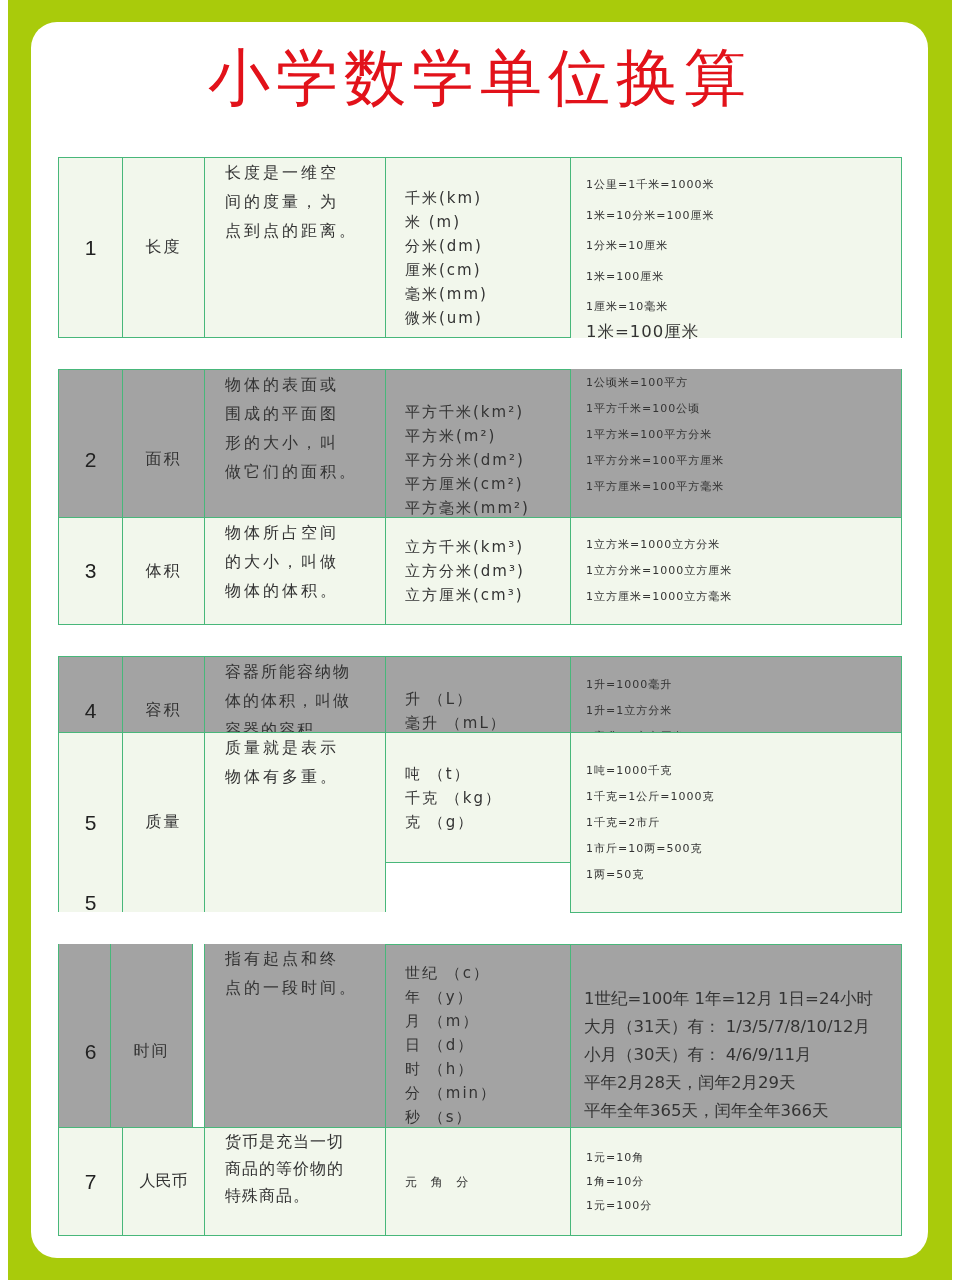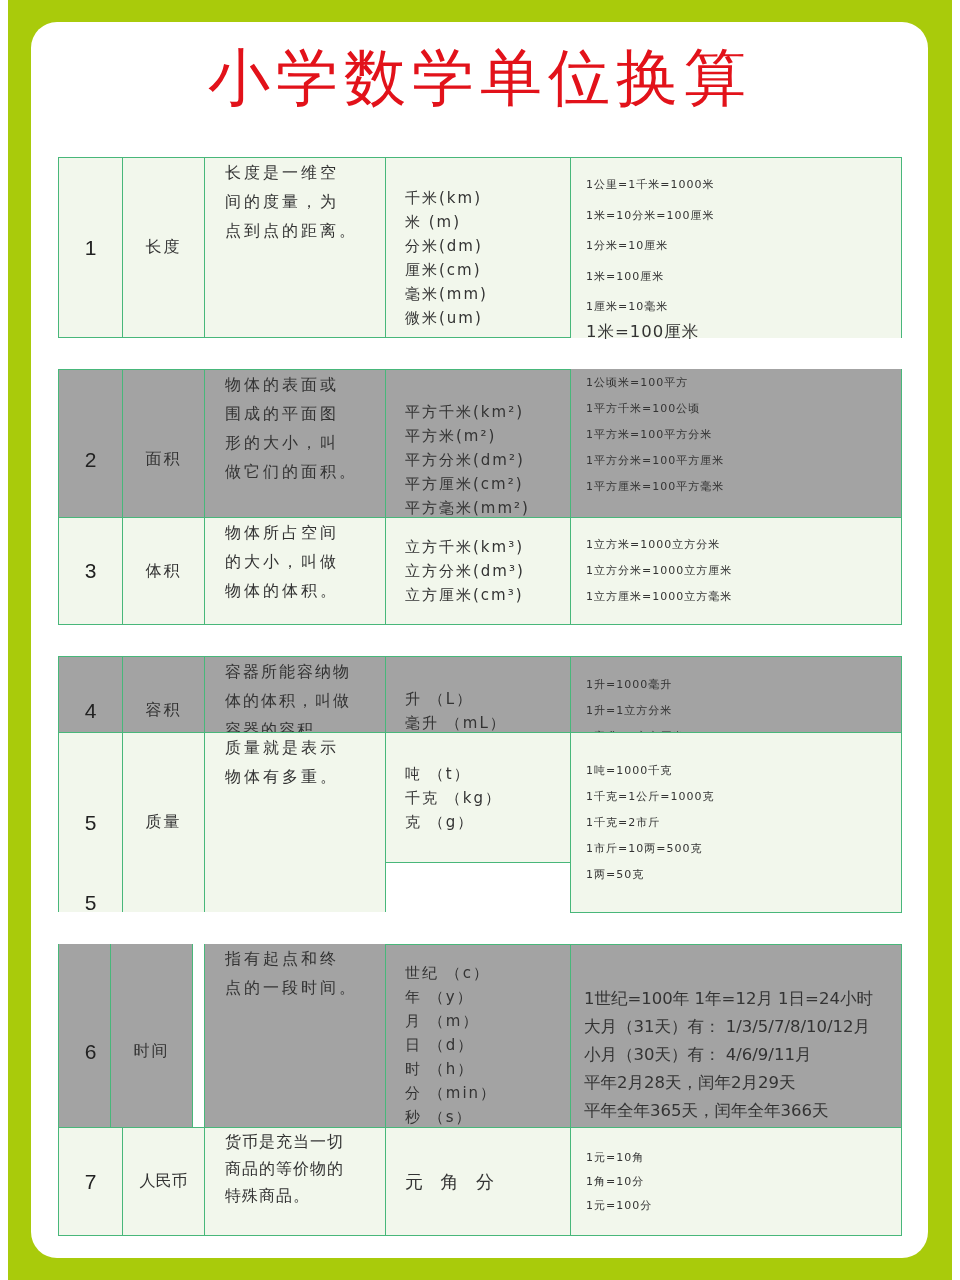--- a/index.html
+++ b/index.html
@@ -222,21 +222,21 @@
 
   <div class="cell row-green num" style="left:0;top:1000px;width:65px;height:109px">7</div>
   <div class="cell row-green name" style="left:64px;top:1000px;width:83px;height:109px;letter-spacing:0">人民币</div>
   <div class="cell row-green concept" style="left:146px;top:1000px;width:182px;height:109px;letter-spacing:1px;line-height:27px">
     <div class="lines">
       <div>货币是充当一切</div>
       <div>商品的等价物的</div>
       <div>特殊商品。</div>
     </div>
   </div>
-  <div class="cell row-green units" style="left:327px;top:1000px;width:186px;height:109px;font-size:18px;white-space:pre">元  角  分</div>
+  <div class="cell row-green units" style="left:327px;top:1000px;width:186px;height:109px;font-size:12px;white-space:pre">元  角  分</div>
   <div class="cell row-green conv" style="left:512px;top:1000px;width:332px;height:109px;line-height:24px">
     <div class="lines">
       <div>1元=10角</div>
       <div>1角=10分</div>
       <div>1元=100分</div>
     </div>
   </div>
 </div>
 
 <div class="overflow-line" style="top:321px">1米=100厘米</div>

